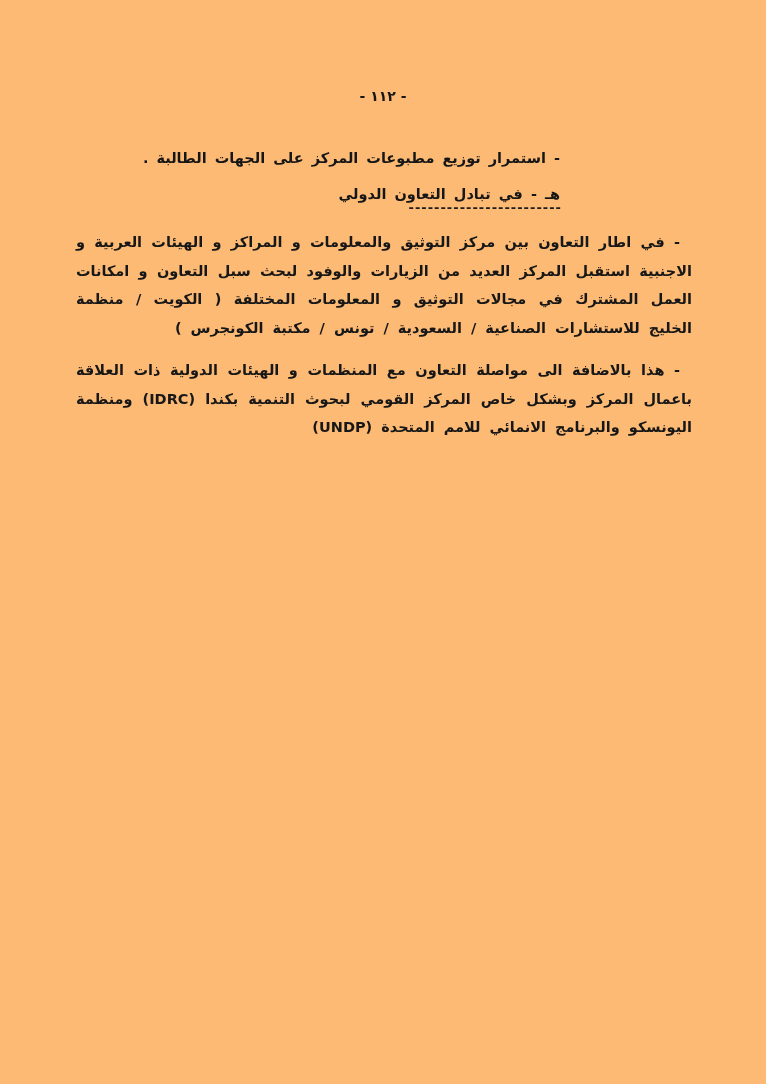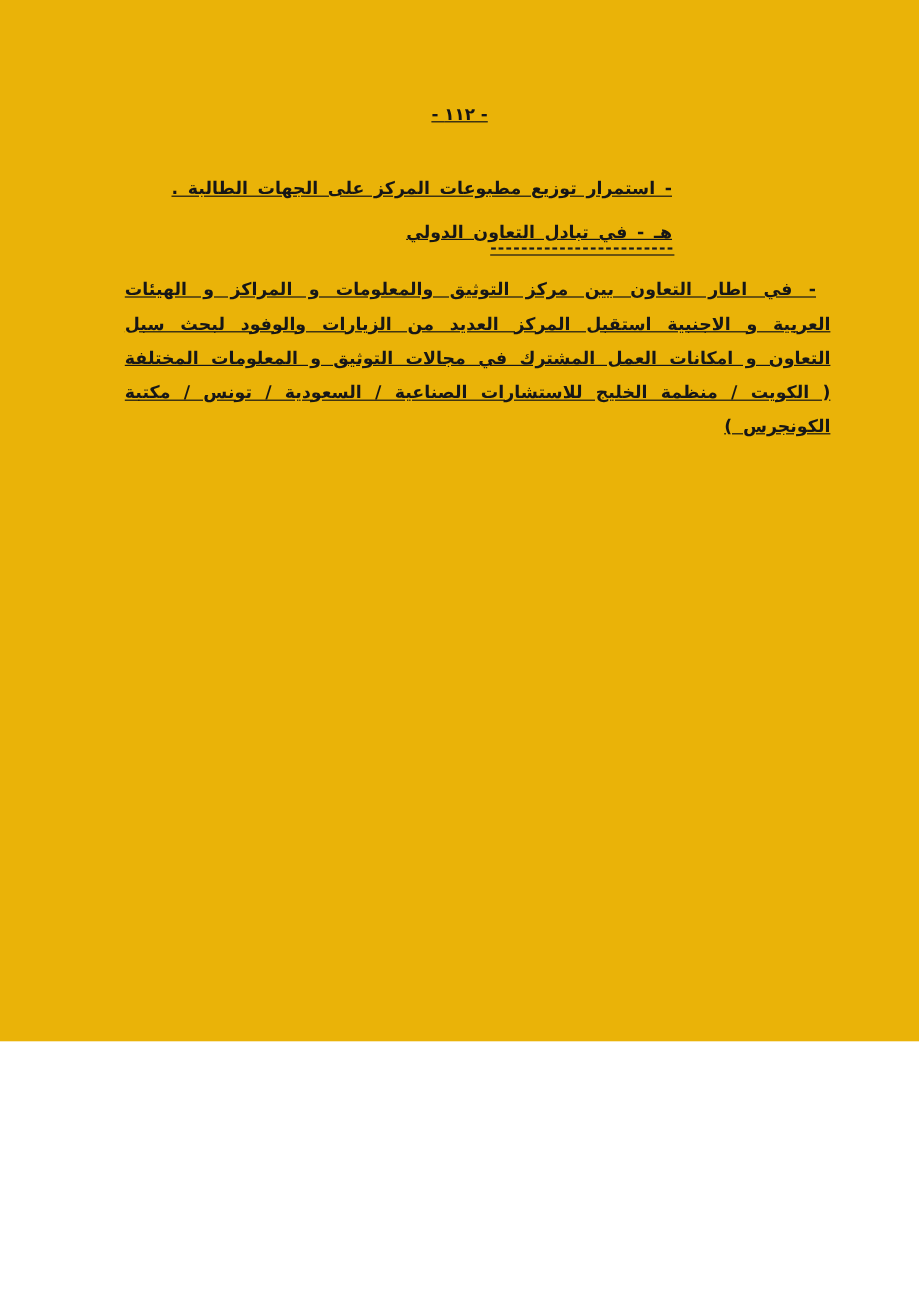--- a/index.html
+++ b/index.html
@@ -4,38 +4,37 @@
 <style>
   * { box-sizing: border-box; }
   html, body { margin: 0; padding: 0; }
   body {
     background: #ffffff;
     font-family: "DejaVu Sans", sans-serif;
   }
   .page {
     position: relative;
     width: 766px;
-    height: 868px;
+    height: 1084px;
     margin: 0 auto;
-    background: #eab308;
+    background: #fdba74;
     color: #161616;
     direction: rtl;
     overflow: hidden;
-    text-decoration: underline;
   }
   .page-number {
     padding-top: 88px;
     text-align: center;
     font-size: 14px;
     font-weight: 700;
     letter-spacing: 2px;
     direction: rtl;
   }
   .body-text {
-    padding: 0 74px 0 88px;
+    padding: 0 74px 0 60px;
   }
   .intro-line {
     margin: 42px 132px 0 0;
     font-size: 14.5px;
     font-weight: 700;
     line-height: 24px;
     word-spacing: 3px;
   }
   .heading {
     margin: 12px 132px 0 0;
@@ -79,15 +78,16 @@
 
     <p class="intro-line">- استمرار توزيع مطبوعات المركز على الجهات الطالبة .</p>
 
     <h2 class="heading">هـ - في تبادل التعاون الدولي</h2>
 
     <div class="heading-underline">------------------------</div>
 
     <p class="para">- في اطار التعاون بين مركز التوثيق والمعلومات و المراكز و الهيئات العربية و الاجنبية استقبل المركز العديد من الزيارات والوفود لبحث سبل التعاون و امكانات العمل المشترك في مجالات التوثيق و المعلومات المختلفة ( الكويت / منظمة الخليج للاستشارات الصناعية / السعودية / تونس / مكتبة الكونجرس )</p>
 
 
+    <p class="para">- هذا بالاضافة الى مواصلة التعاون مع المنظمات و الهيئات الدولية ذات العلاقة باعمال المركز وبشكل خاص المركز القومي لبحوث التنمية بكندا (IDRC) ومنظمة اليونسكو والبرنامج الانمائي للامم المتحدة (UNDP)</p>
 
   </div>
 </div>
 
 </body></html>

